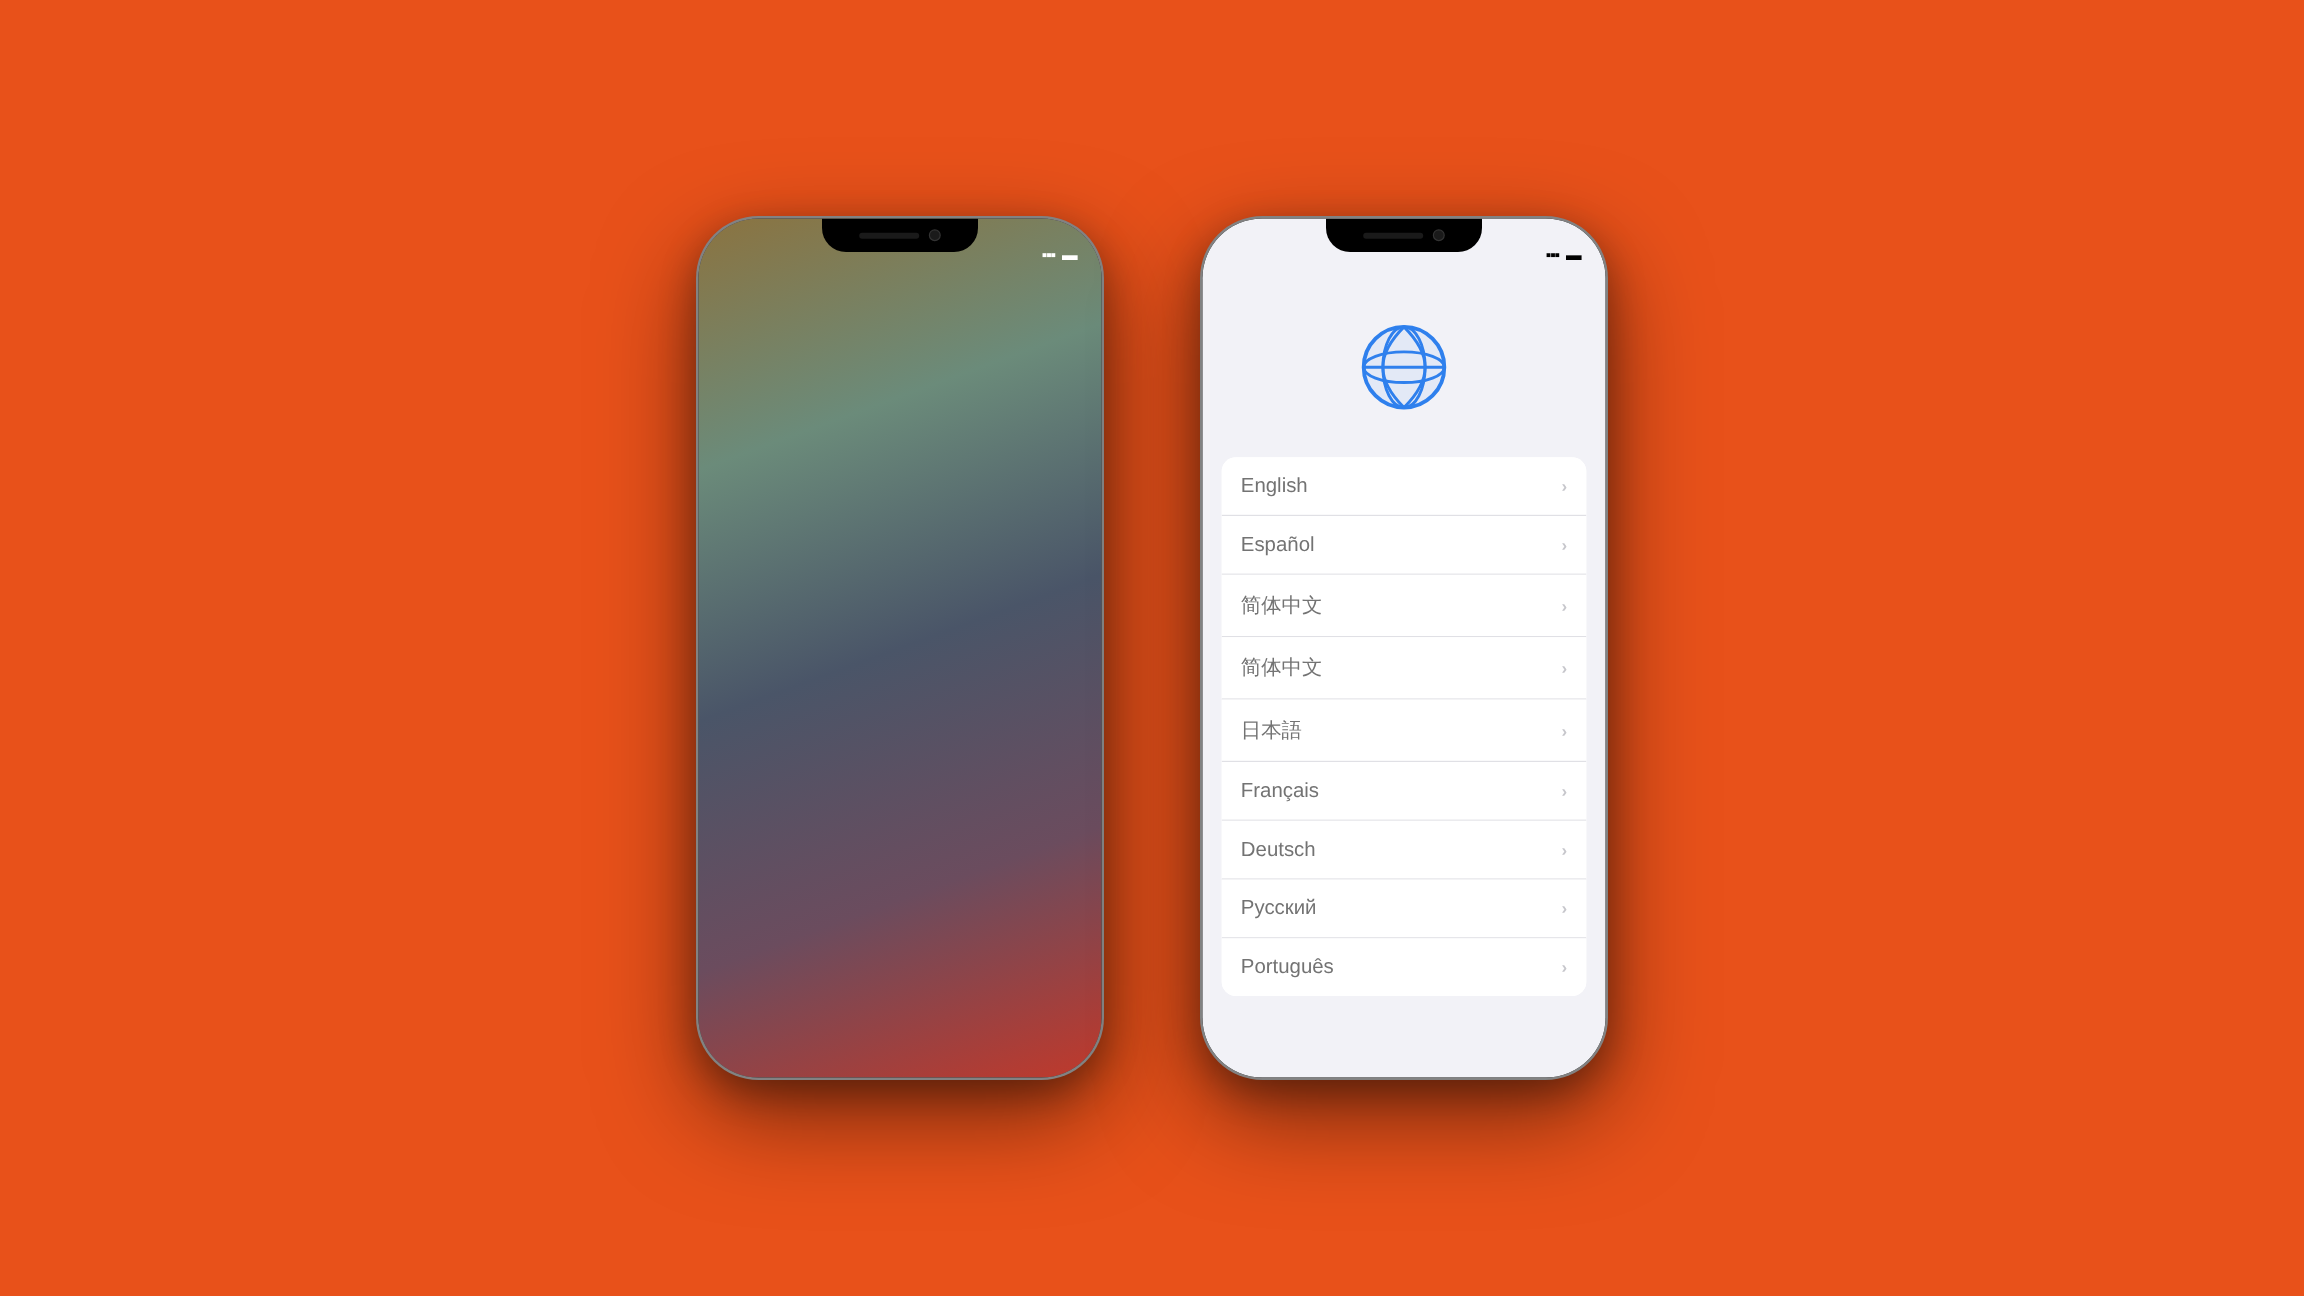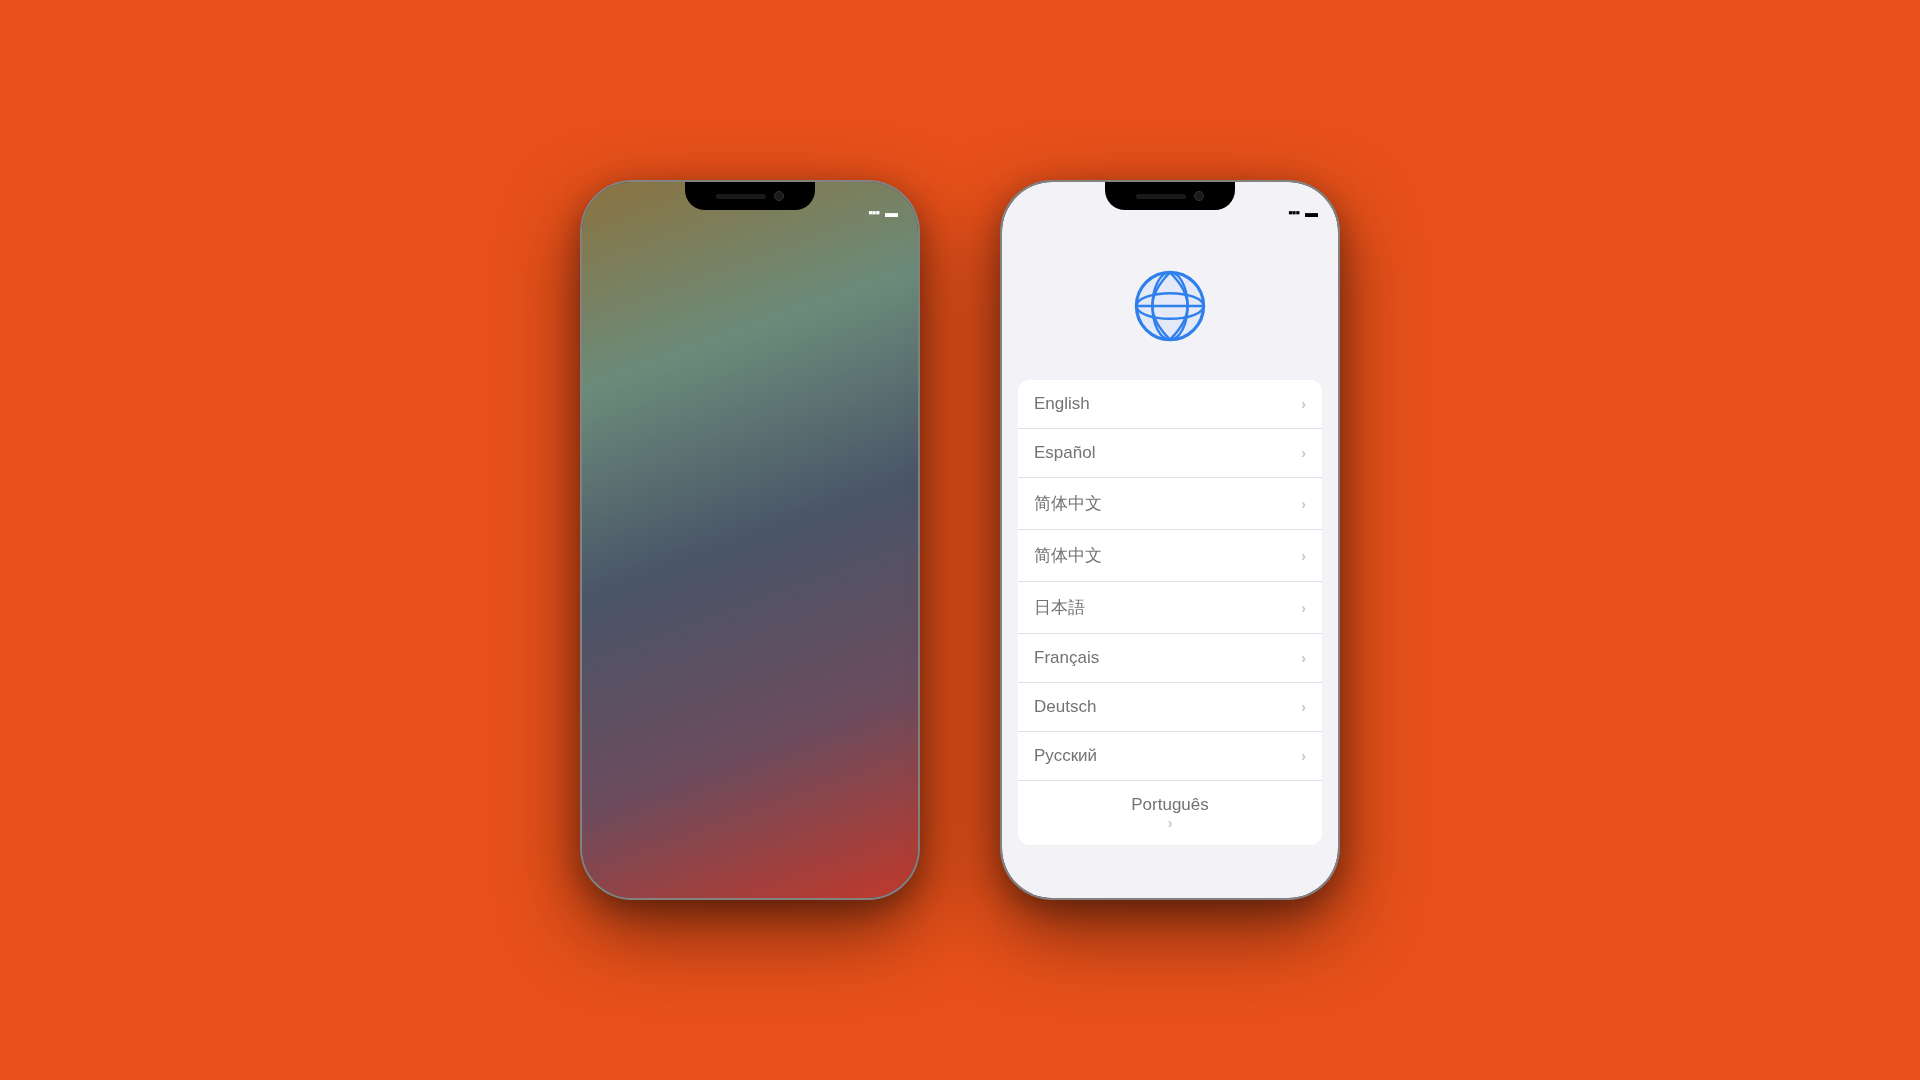--- a/index.html
+++ b/index.html
@@ -189,21 +189,20 @@
       display: flex;
       align-items: center;
       justify-content: space-between;
       padding: 14px 16px;
       background: #fff;
       border-bottom: 0.5px solid #e0e0e5;
       cursor: pointer;
     }
     .lang-item:last-child {
       border-bottom: none;
-      flex-direction: column;
     }
 
     .lang-name {
       font-size: 17px;
       color: #737373;
       font-weight: 400;
     }
 
     .chevron {
       color: #c7c7cc;

